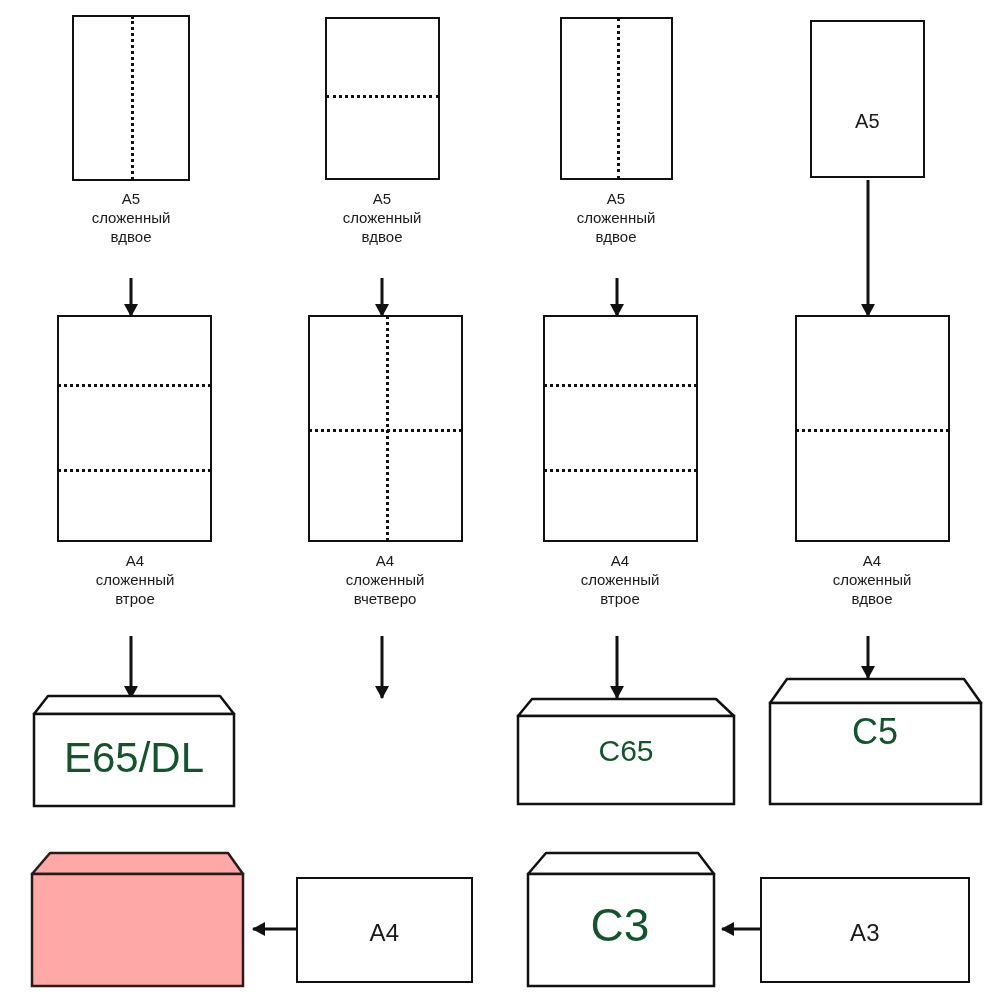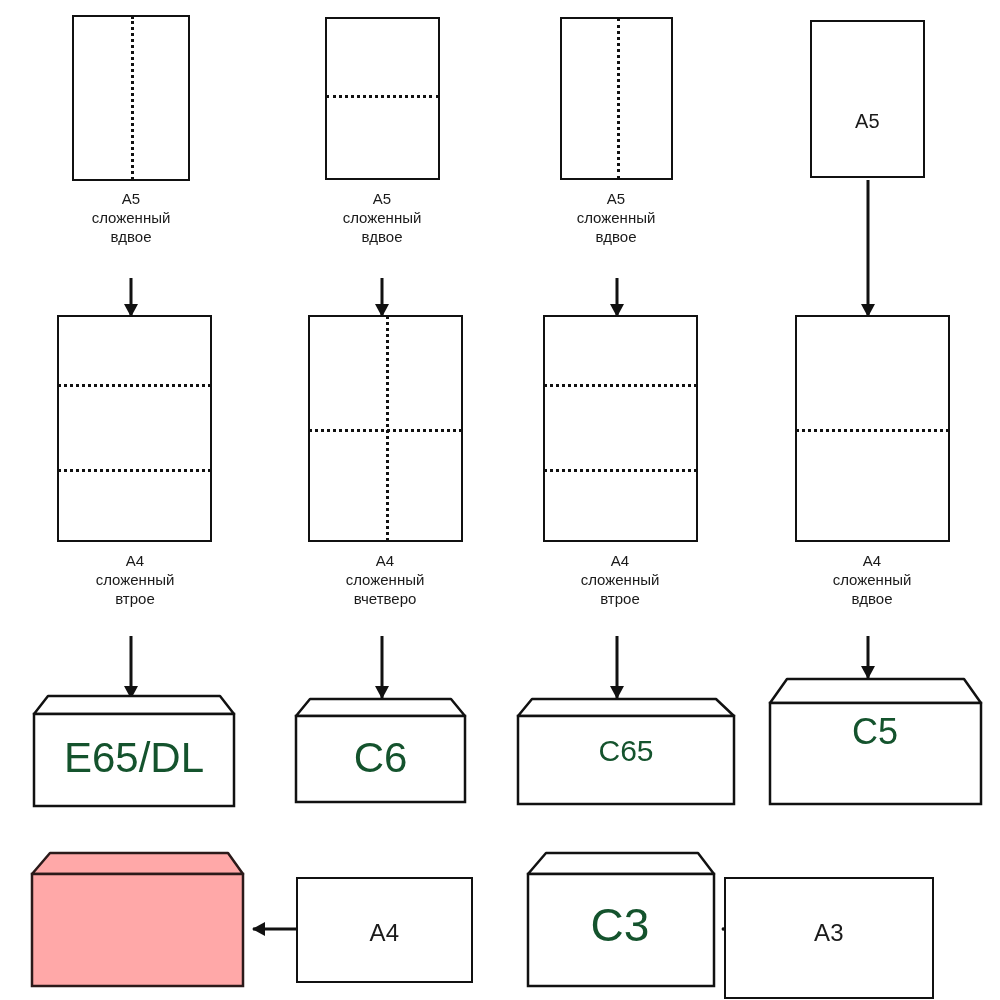--- a/index.html
+++ b/index.html
@@ -187,27 +187,20 @@
   </div>
 
   <div class="envelope" style="left:22px;top:690px;width:224px;height:118px;">
     <svg viewBox="0 0 224 118" preserveAspectRatio="none">
       <path d="M12,24 L26,6 L198,6 L212,24 Z" fill="#ffffff" stroke="#111111" stroke-width="2.5" stroke-linejoin="round"></path>
       <rect x="12" y="24" width="200" height="92" fill="#ffffff" stroke="#111111" stroke-width="2.5"></rect>
     </svg>
     <div class="env-text" style="top:44px;font-size:42px;">E65/DL</div>
   </div>
 
-  <div class="envelope" style="left:288px;top:694px;width:185px;height:112px;">
-    <svg viewBox="0 0 185 112" preserveAspectRatio="none">
-      <path d="M8,22 L22,5 L163,5 L177,22 Z" fill="#ffffff" stroke="#111111" stroke-width="2.5" stroke-linejoin="round"></path>
-      <rect x="8" y="22" width="169" height="86" fill="#ffffff" stroke="#111111" stroke-width="2.5"></rect>
-    </svg>
-    <div class="env-text" style="top:40px;font-size:42px;">C6</div>
-  </div>
 
   <div class="envelope" style="left:510px;top:694px;width:232px;height:114px;">
     <svg viewBox="0 0 232 114" preserveAspectRatio="none">
       <path d="M8,22 L22,5 L206,5 L224,22 Z" fill="#ffffff" stroke="#111111" stroke-width="2.5" stroke-linejoin="round"></path>
       <rect x="8" y="22" width="216" height="88" fill="#ffffff" stroke="#111111" stroke-width="2.5"></rect>
     </svg>
     <div class="env-text" style="top:40px;font-size:30px;">C65</div>
   </div>
 
   <div class="envelope" style="left:760px;top:673px;width:230px;height:135px;">
@@ -240,17 +233,17 @@
       <rect x="8" y="26" width="186" height="112" fill="#ffffff" stroke="#111111" stroke-width="2.5"></rect>
     </svg>
     <div class="env-text" style="top:50px;font-size:46px;">C3</div>
   </div>
 
   <div class="arrow-left" style="left:722px;top:922px;width:45px;height:14px;">
     <div class="shaft"></div>
     <div class="head"></div>
   </div>
 
-  <div class="sheet" style="left:724px;top:877px;width:210px;height:122px;">
+  <div class="sheet" style="left:760px;top:877px;width:210px;height:106px;">
     <div class="sheet-label" style="top:40px;font-size:24px;">A3</div>
   </div>
 
 </div>
 
 </body></html>

